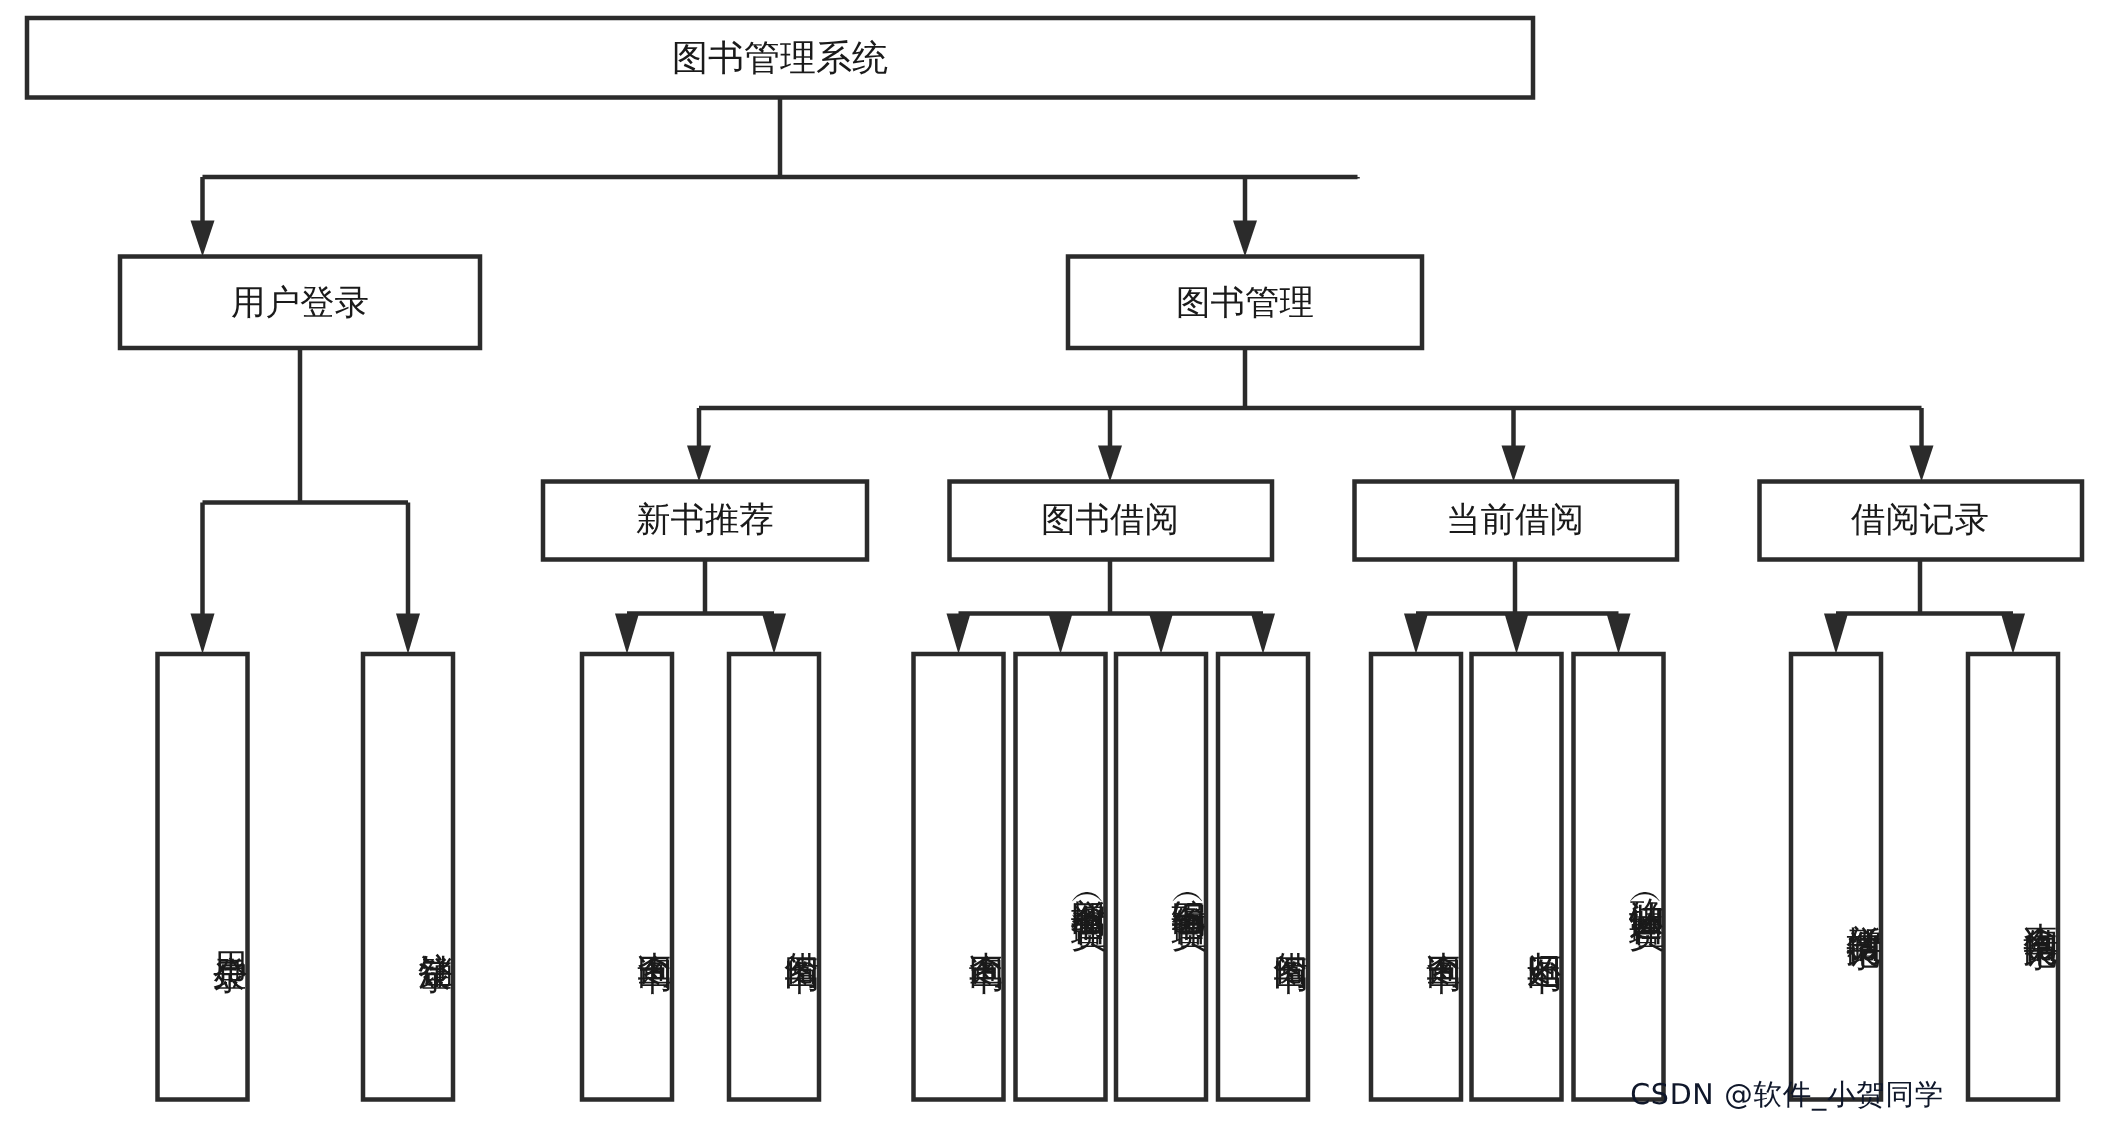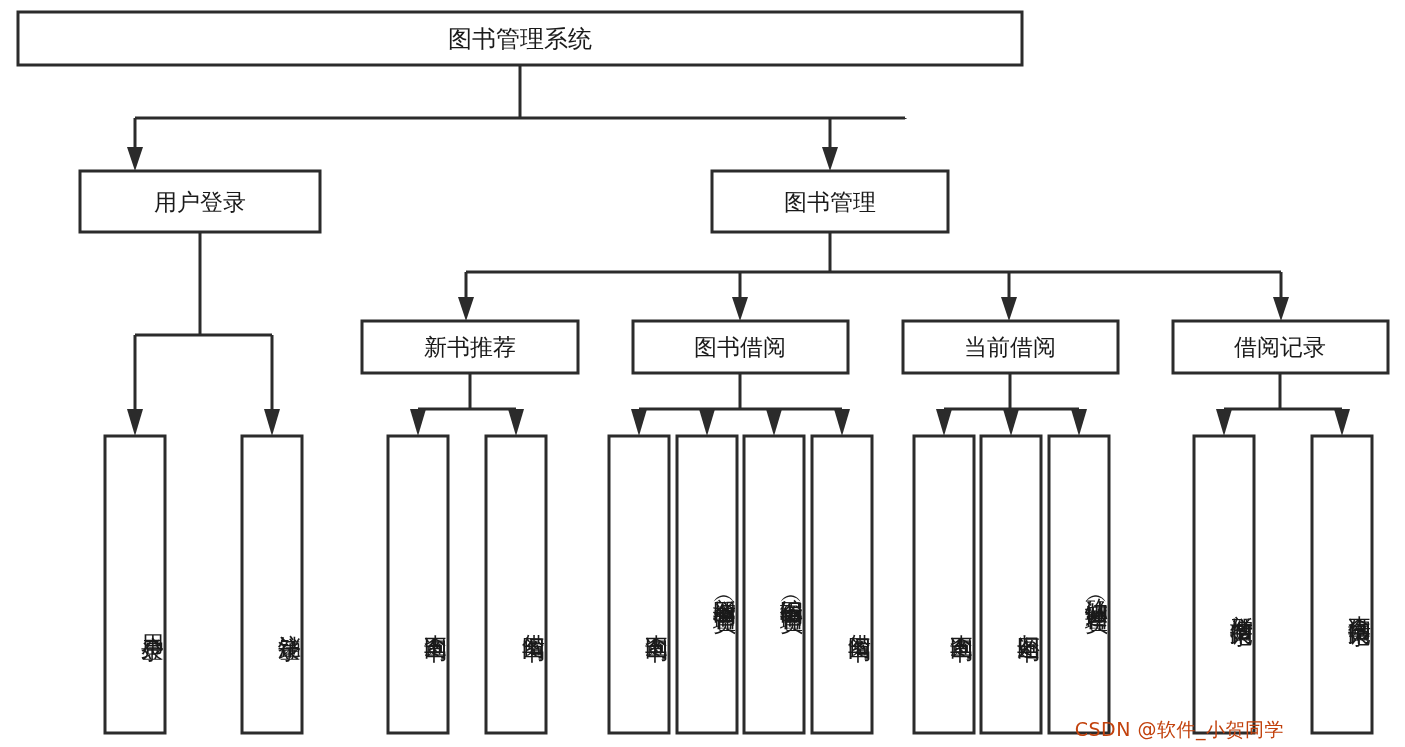--- a/index.html
+++ b/index.html
@@ -68,25 +68,25 @@
     color: #1a1a1a;
     letter-spacing: 2px;
     display: flex;
     align-items: flex-start;
     justify-content: center;
     white-space: nowrap;
     pointer-events: none;
   }
   .watermark {
     position: absolute;
-    right: 24px;
+    right: 12px;
     bottom: 4px;
     font-family: "DejaVu Sans", "Liberation Sans", sans-serif;
     font-size: 19px;
-    color: #c2410c;
+    color: #0f172a;
     white-space: nowrap;
     letter-spacing: 0.5px;
   }
 </style>
 </head>
 <body>
 
 <div id="diagram-root">
 
   <svg class="flow" viewBox="0 0 1405 747">

